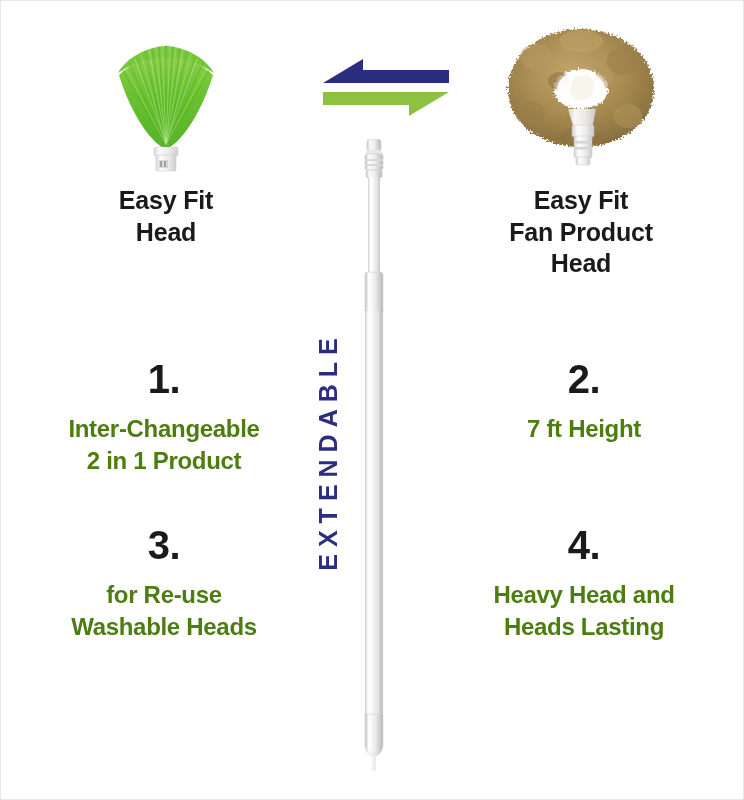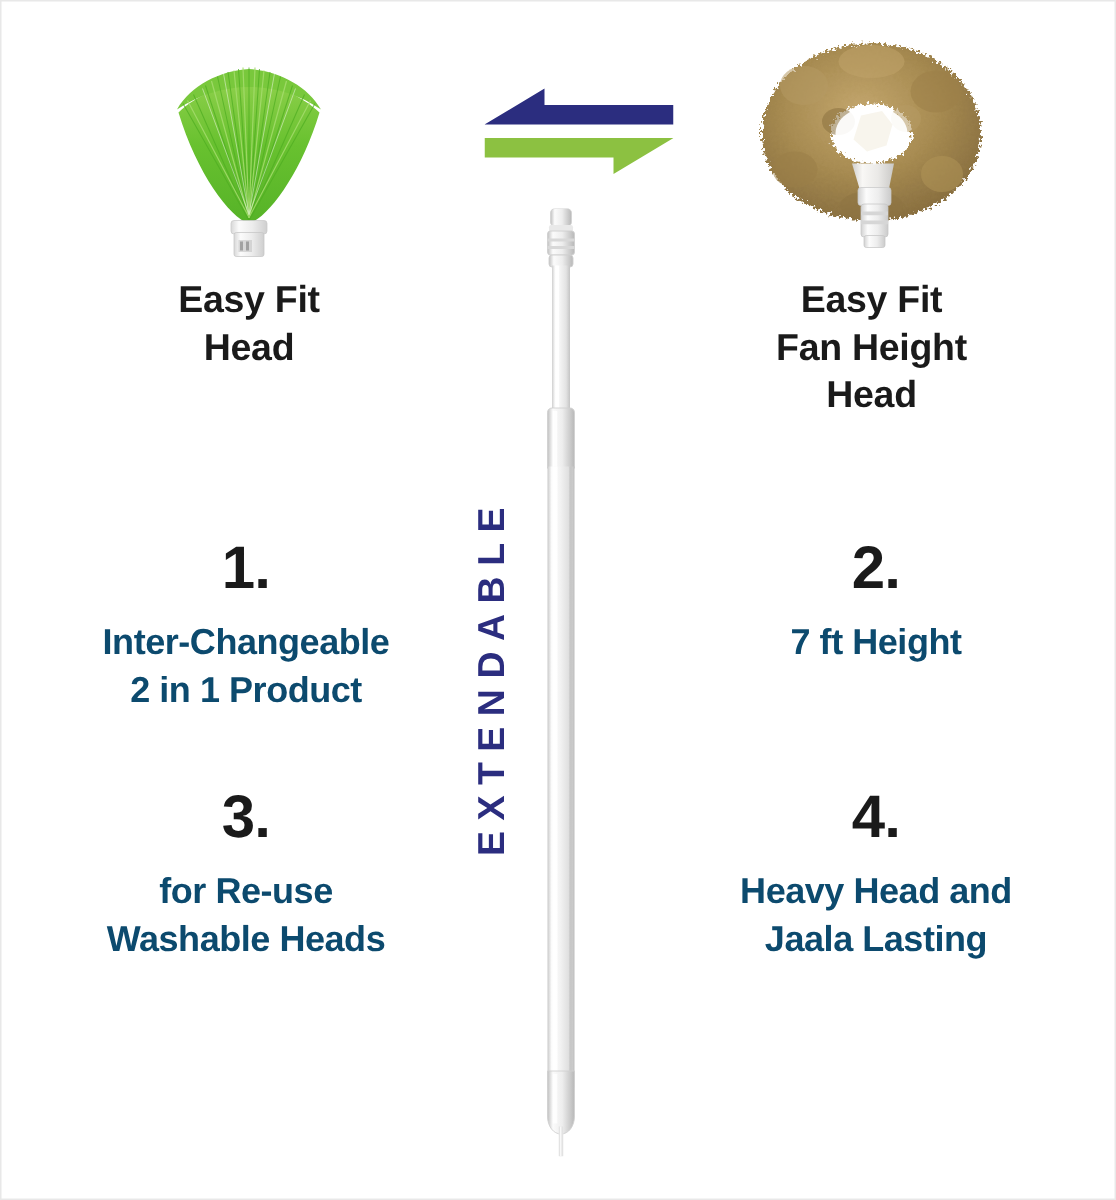--- a/index.html
+++ b/index.html
@@ -116,21 +116,21 @@
     font-weight: bold;
     color: #1a1a1a;
     line-height: 1;
     letter-spacing: -0.5px;
   }
   .feature-text {
     margin-top: 14px;
     font-size: 24px;
     font-weight: bold;
     line-height: 1.35;
-    color: #0c4a6e;
+    color: #4d7c0f;
     letter-spacing: -0.3px;
   }
 </style>
 </head>
 <body>
 
 <div class="poster">
 
   <div class="head-block left">
     <div class="head-art">
@@ -249,21 +249,21 @@
         <path d="M72 88 L100 88 L96 108 L78 108 Z" fill="url(#plasticGrad2)" opacity="0.96"></path>
         <rect x="76" y="104" width="22" height="12" rx="2" fill="url(#plasticGrad2)" stroke="#c8c8c8" stroke-width="0.5"></rect>
         <rect x="78" y="115" width="18" height="22" rx="2" fill="url(#plasticGrad2)" stroke="#c5c5c5" stroke-width="0.5"></rect>
         <rect x="78" y="120" width="18" height="2.5" fill="#d6d6d6"></rect>
         <rect x="78" y="126" width="18" height="2.5" fill="#d6d6d6"></rect>
         <rect x="80" y="136" width="14" height="8" rx="1.5" fill="url(#plasticGrad2)" stroke="#c5c5c5" stroke-width="0.5"></rect>
       </svg>
     </div>
     <div class="head-caption">
       <div>Easy Fit</div>
-      <div>Fan Height</div>
+      <div>Fan Product</div>
       <div>Head</div>
     </div>
   </div>
 
   <svg class="arrows" viewBox="0 0 126 66">
 
     <polygon points="0,30 40,6 40,17 126,17 126,30" fill="#2b2d7f"></polygon>
 
     <polygon points="126,39 86,63 86,52 0,52 0,39" fill="#8cc141"></polygon>
   </svg>
@@ -338,17 +338,17 @@
     <div class="feature-text">
       <div>for Re-use</div>
       <div>Washable Heads</div>
     </div>
   </div>
 
   <div class="feature col-right row-bottom">
     <div class="feature-number">4.</div>
     <div class="feature-text">
       <div>Heavy Head and</div>
-      <div>Jaala Lasting</div>
+      <div>Heads Lasting</div>
     </div>
   </div>
 
 </div>
 
 </body></html>

